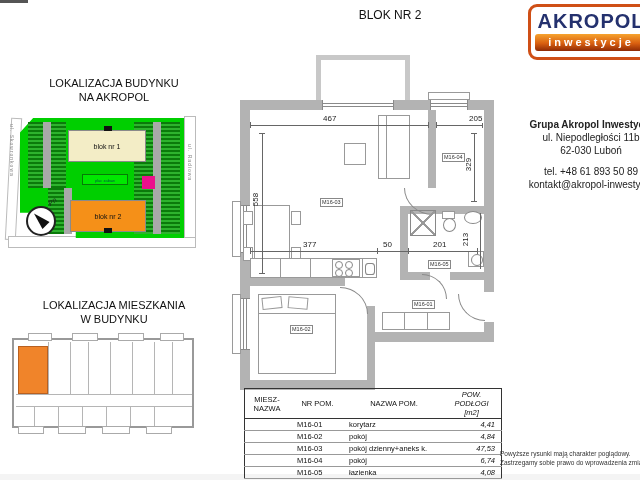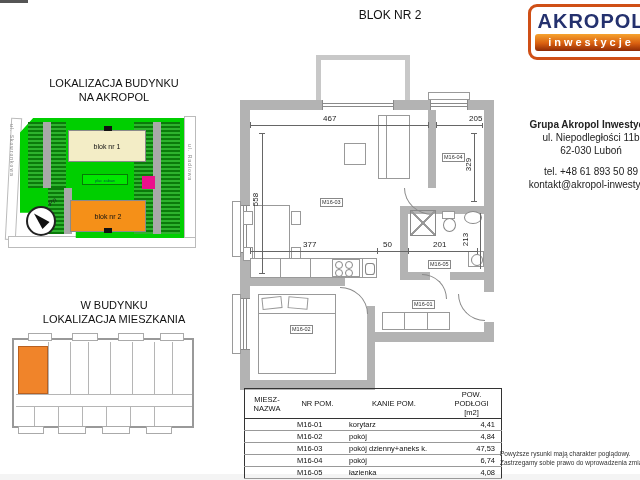--- a/index.html
+++ b/index.html
@@ -65,21 +65,21 @@
   .xbox{position:absolute;border:1px solid #888;background:
         linear-gradient(45deg,transparent 47%,#999 47%,#999 53%,transparent 53%),
         linear-gradient(135deg,transparent 47%,#999 47%,#999 53%,transparent 53%);box-sizing:border-box;}
   
   .rtable{left:244px;top:388px;border-collapse:collapse;font-size:7.5px;color:#111;}
   .rtable td,.rtable th{font-weight:normal;padding:1px 3px;line-height:9px;}
   .rtable{border:1px solid #333;}
   .hdr td{border-bottom:1px solid #333;text-align:center;vertical-align:middle;}
   .m16row td{border-bottom:1px solid #333;text-align:left;}
   .drow td{border-bottom:1px solid #999;}
-  .c1{width:38px;} .c2{width:46px;} .c3{width:90px;} .c4{width:50px;}
+  .c1{width:38px;} .c2{width:46px;} .c3{width:90px;} .c4{width:50px;font-style:italic;}
   .drow .c2{text-align:left;padding-left:8px;} .drow .c4{text-align:right;padding-right:6px;}
   .disclaimer{left:500px;top:449px;font-size:6.5px;line-height:9px;color:#333;white-space:nowrap;}
   .artifact{left:0;top:0;width:28px;height:3px;background:#555;}
   .bottomband{left:0;top:474px;width:640px;height:6px;background:#f4f4f4;}
 </style>
 </head>
 <body>
 
 <div id="page">
   <div class="abs artifact"></div>
@@ -138,22 +138,22 @@
     <div class="abs" style="left:96px;top:112px;width:8px;height:5px;background:#111;"></div>
     <div class="compass">
         <div class="needle"></div>
       </div>
     <div class="pn">Pn</div>
     <div class="vstreet" style="left:1px;top:8px;">ul. Skowronkowa</div>
     <div class="vstreet" style="left:179px;top:28px;">ul. Radiowa</div>
   </div>
 
   <div class="abs sec-title" style="top:298px;">
+    <div>LOKALIZACJA MIESZKANIA</div>
     <div>W BUDYNKU</div>
-    <div>LOKALIZACJA MIESZKANIA</div>
   </div>
   <div class="abs bplan">
     <div class="bm16"></div>
     <div class="bline" style="left:34px;top:2px;width:1px;height:52px;"></div>
     <div class="bline" style="left:56px;top:2px;width:1px;height:52px;"></div>
     <div class="bline" style="left:74px;top:2px;width:1px;height:52px;"></div>
     <div class="bline" style="left:96px;top:2px;width:1px;height:52px;"></div>
     <div class="bline" style="left:118px;top:2px;width:1px;height:52px;"></div>
     <div class="bline" style="left:140px;top:2px;width:1px;height:52px;"></div>
     <div class="bline" style="left:158px;top:2px;width:1px;height:52px;"></div>
@@ -271,21 +271,21 @@
   </div>
 
   <table class="abs rtable">
     <tbody>
         <tr class="hdr">
       <td class="c1">
         <div>MIESZ-</div>
             <div>NAZWA</div>
       </td>
       <td class="c2">NR POM.</td>
-      <td class="c3">KANIE POM.</td>
+      <td class="c3">NAZWA POM.</td>
       <td class="c4">
         <div>POW. PODŁOGI</div>
             <div>[m2]</div>
       </td>
     </tr>
     <tr class="drow">
       <td class="c1"></td>
       <td class="c2">M16-01</td>
       <td class="c3">korytarz</td>
       <td class="c4">4,41</td>

